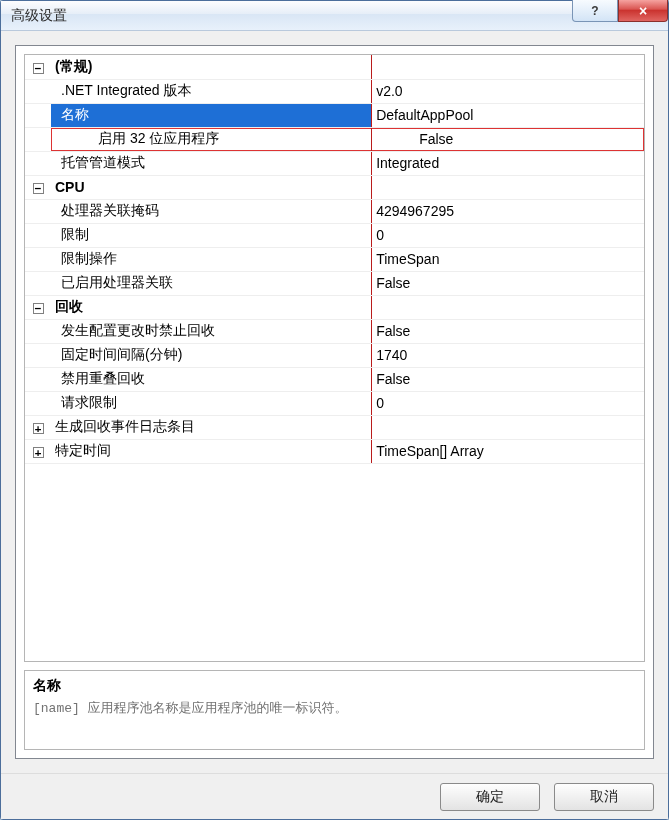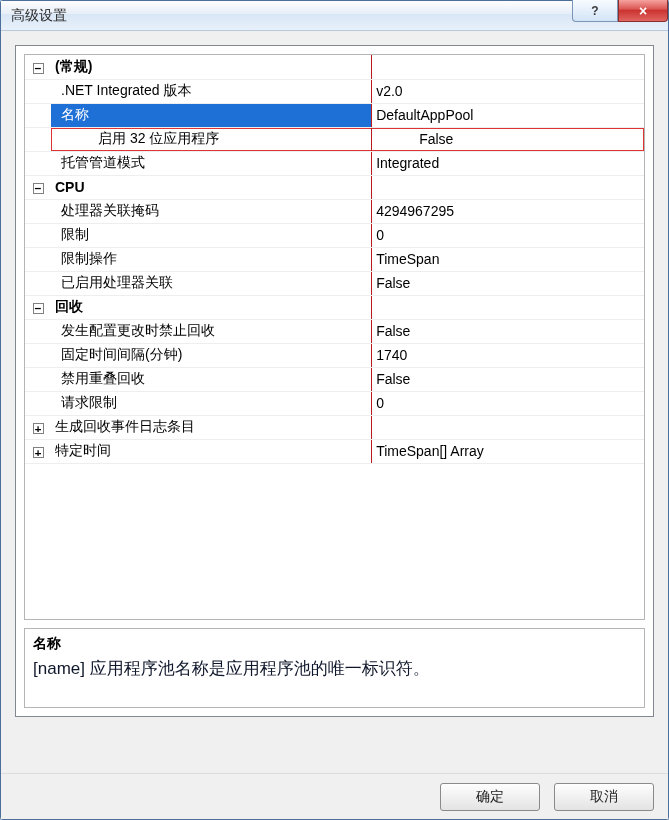--- a/index.html
+++ b/index.html
@@ -156,32 +156,31 @@
   tr.valbold td.col-val { font-weight: normal; }
   
   .descpane {
     margin-top: 8px;
     border: 1px solid #b5b5b5;
     background: #fff;
     padding: 6px 8px;
     height: 80px;
   }
   .descpane .dtitle { font-weight: bold; margin-bottom: 4px; }
-  .descpane .dbody { color:#0f172a; font-size:17px; }
+  .descpane .dbody { color:#737373; font-size:13px;font-family:Liberation Mono, monospace; }
   
   .btnrow {
     height: 46px;
     border-top: 1px solid #ddd;
     display:flex;
     align-items:center;
     justify-content:flex-end;
     gap: 14px;
     padding: 10px 14px;
     background:#f0f0f0;
-    margin-top:42px;
   }
   .btn {
     min-width: 100px;
     height: 28px;
     background: linear-gradient(#fefefe, #e3e3e3);
     border:1px solid #8a8a8a;
     border-radius:3px;
     display:inline-flex;
     align-items:center;
     justify-content:center;

